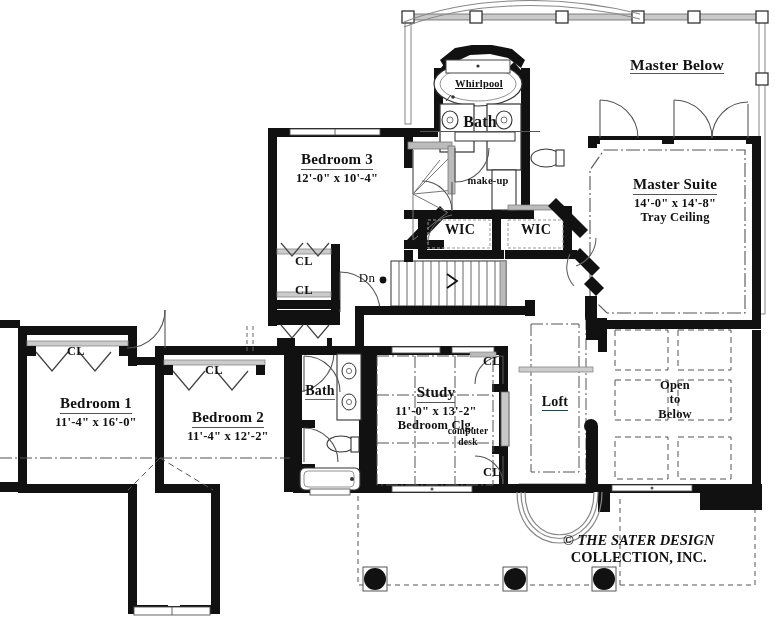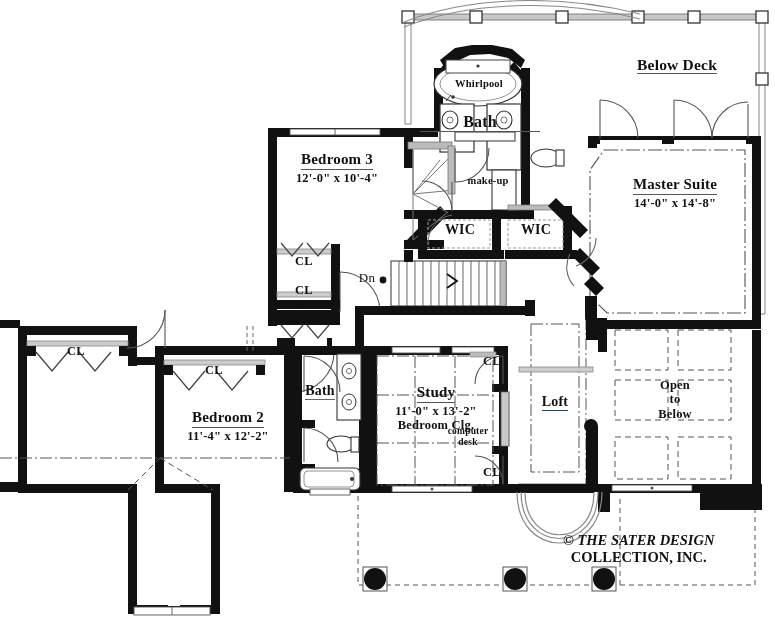--- a/index.html
+++ b/index.html
@@ -519,34 +519,35 @@
       <rect x="355" y="306" width="9" height="44"></rect>
     </g>
     <g fill="none" stroke="#666" stroke-width="1" stroke-dasharray="4,3">
       <line x1="253" y1="326" x2="253" y2="352"></line>
       <line x1="247" y1="326" x2="247" y2="352"></line>
     </g>
 
   </svg>
 
   <div class="lbl" style="left:612px; top:56px; width:130px;">
-    <span class="deck-lbl">Below Deck</span>
-  </div>
-
-  <div class="lbl whirl-lbl" style="left:434px; top:78px; width:90px;">Whirlpool</div>
+    <span class="deck-lbl">Master Below</span>
+  </div>
+
+  <div class="lbl whirl-lbl" style="left:434px; top:78px; width:90px;text-decoration:underline;">Whirlpool</div>
 
   <div class="lbl" style="left:420px; top:113px; width:120px;">
     <span style="font-weight:bold;font-size:16px;display:block;border-bottom:1px solid #555;">Bath</span>
   </div>
 
   <div class="lbl tiny-bold" style="left:443px; top:175px; width:90px; font-size:10.5px;">make-up</div>
 
   <div class="lbl" style="left:600px; top:175px; width:150px;">
     <span class="room-name">Master Suite</span>
     <span class="room-dim">14'-0" x 14'-8"</span>
+    <span class="room-note">Tray Ceiling</span>
   </div>
 
   <div class="lbl" style="left:272px; top:150px; width:130px;">
     <span class="room-name">Bedroom 3</span>
     <span class="room-dim">12'-0" x 10'-4"</span>
   </div>
 
   <div class="lbl wic-lbl" style="left:425px; top:222px; width:70px;">WIC</div>
 
   <div class="lbl wic-lbl" style="left:505px; top:222px; width:62px;">WIC</div>
@@ -556,20 +557,24 @@
   <div class="lbl cl-lbl" style="left:286px; top:283px; width:36px;">CL</div>
 
   <div class="lbl cl-lbl" style="left:291px; top:297px; width:26px;">L</div>
 
   <div class="lbl dn-lbl" style="left:352px; top:271px; width:30px;">Dn</div>
 
   <div class="lbl cl-lbl" style="left:58px; top:344px; width:36px;">CL</div>
 
   <div class="lbl cl-lbl" style="left:196px; top:363px; width:36px;">CL</div>
 
+  <div class="lbl" style="left:26px; top:394px; width:140px;">
+    <span class="room-name">Bedroom 1</span>
+    <span class="room-dim">11'-4" x 16'-0"</span>
+  </div>
 
   <div class="lbl" style="left:158px; top:408px; width:140px;">
     <span class="room-name">Bedroom 2</span>
     <span class="room-dim">11'-4" x 12'-2"</span>
   </div>
 
   <div class="lbl" style="left:296px; top:381px; width:48px;">
     <span style="font-weight:bold;font-size:14px;border-bottom:1px solid #666;display:inline-block;">Bath</span>
   </div>
 

